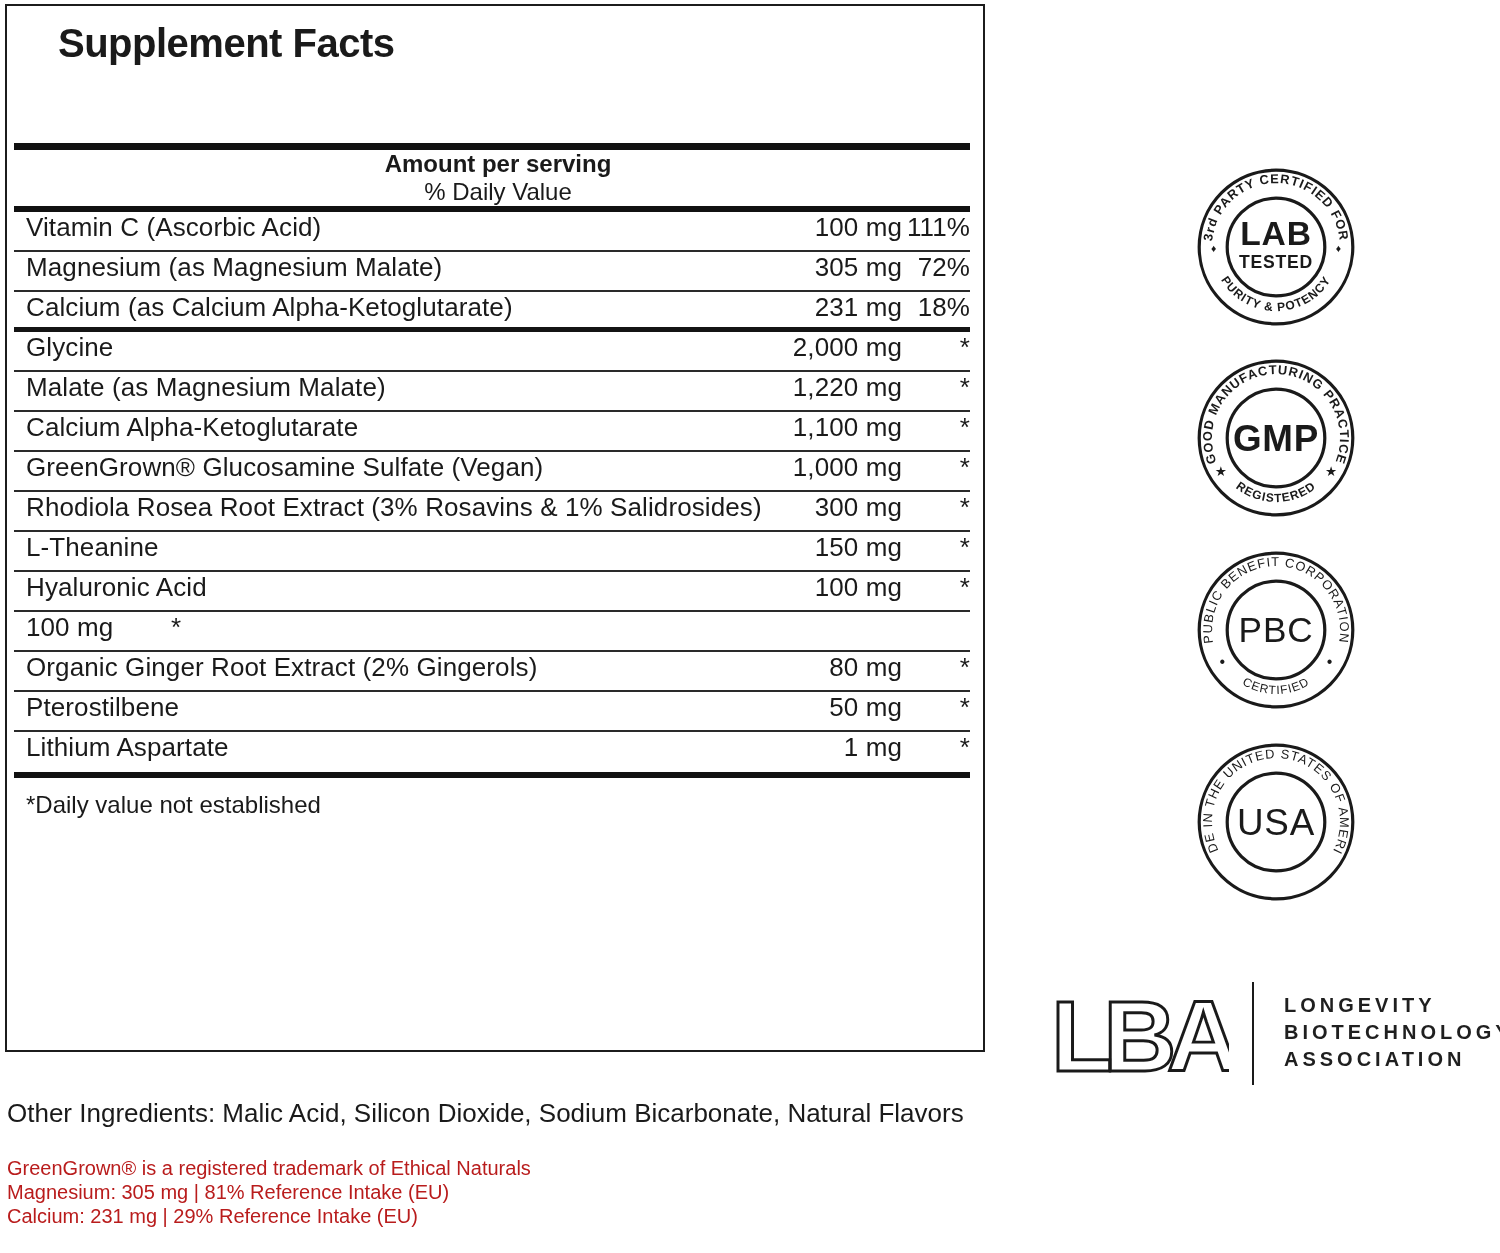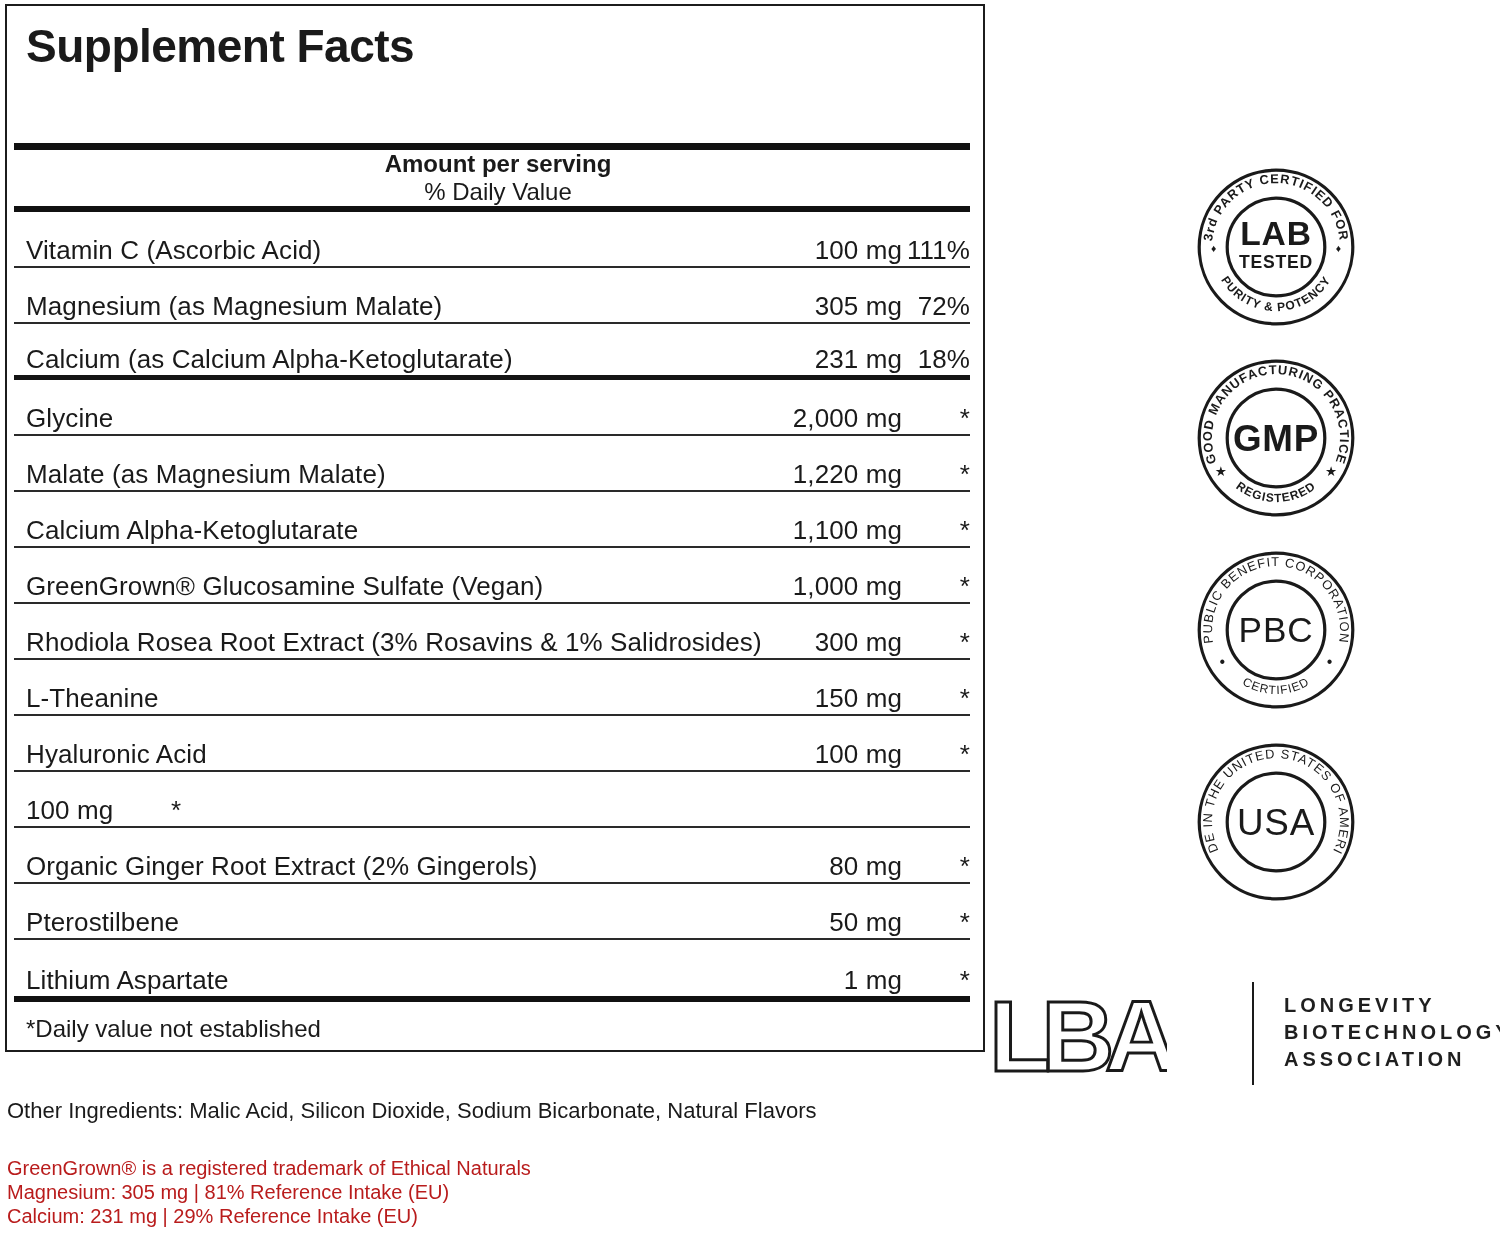--- a/index.html
+++ b/index.html
@@ -7,59 +7,59 @@
     width:1500px;height:1253px;background:#ffffff;position:relative;
     font-family:"Liberation Sans","DejaVu Sans",sans-serif;color:#1a1a1a;
     overflow:hidden;
   }
   
   .facts-panel{
     position:absolute;left:5px;top:4px;width:980px;height:1048px;
     border:2px solid #1c1c1c;box-sizing:border-box;background:#fff;
   }
   .head{height:137px;padding:0 13px 0 19px;box-sizing:border-box;}
-  .title{font-size:46px;font-weight:600;letter-spacing:-0.5px;padding-top:15px;line-height:1.1;}
+  .title{font-size:40px;font-weight:600;letter-spacing:-0.5px;padding-top:15px;line-height:1.1;margin-left:32px;}
   .serving{font-size:24px;margin-top:13px;}
   .bar{background:#111;margin:0 13px 0 7px;}
   .bar-7{height:7px}
   .bar-6{height:6px}
   .hdr-row{
     display:flex;justify-content:space-between;align-items:center;height:56px;
     margin:0 13px 0 7px;padding-left:12px;flex-direction:column;
   }
   .hdr-left{font-size:24px;font-weight:700;}
   .hdr-right{font-size:24px;}
   .rows{margin:0 13px 0 7px;}
   .row{
-    display:flex;align-items:flex-end;height:56px;border-bottom:2px solid #2a2a2a;
+    display:flex;align-items:flex-start;height:40px;border-bottom:2px solid #2a2a2a;
     padding-left:12px;box-sizing:border-box;font-size:26px;letter-spacing:0.1px;
   }
   .row.heavy{border-bottom:5px solid #141414;}
   .row.last{border-bottom:none;}
   .nm{flex:1;white-space:nowrap;}
   .amt{text-align:right;white-space:nowrap;}
   .dv{width:68px;text-align:right;white-space:nowrap;}
   .dv-note{font-size:24px;padding:13px 13px 0 19px;}
   
-  .other-ing{position:absolute;left:7px;top:1098px;font-size:22px;}
+  .other-ing{position:absolute;left:7px;top:1098px;font-size:26px;}
   .footnotes{position:absolute;left:7px;top:1156px;font-size:20px;line-height:24px;color:#b91c1c;}
   
   .badge{position:absolute;left:1196px;width:160px;height:160px;}
   .badge svg{width:100%;height:100%;display:block;}
   .badge circle{fill:none;stroke:#1a1a1a;}
   .badge text{fill:#1a1a1a;}
   .arc-t{font-size:16px;font-weight:700;letter-spacing:1.2px;}
   .arc-b{font-size:15px;font-weight:700;letter-spacing:1.2px;}
   .arc-m{font-weight:500;}
   #b-lab{top:167px}
   #b-gmp{top:358px}
   #b-pbc{top:550px}
   #b-usa{top:742px}
   
-  .lba-mono{position:absolute;left:989px;top:989px;width:178px;height:84px;text-decoration:underline;}
+  .lba-mono{position:absolute;left:1051px;top:989px;width:178px;height:84px;text-decoration:underline;}
   .lba-mono svg{width:100%;height:100%;display:block;}
   .lba-divider{position:absolute;left:1252px;top:982px;width:2px;height:103px;background:#1a1a1a;}
   .lba-text{
     position:absolute;left:1284px;top:992px;font-size:20px;font-weight:700;
     letter-spacing:4px;line-height:27px;color:#1f1f1f;
   }
 </style>
 </head>
 <body>
 

